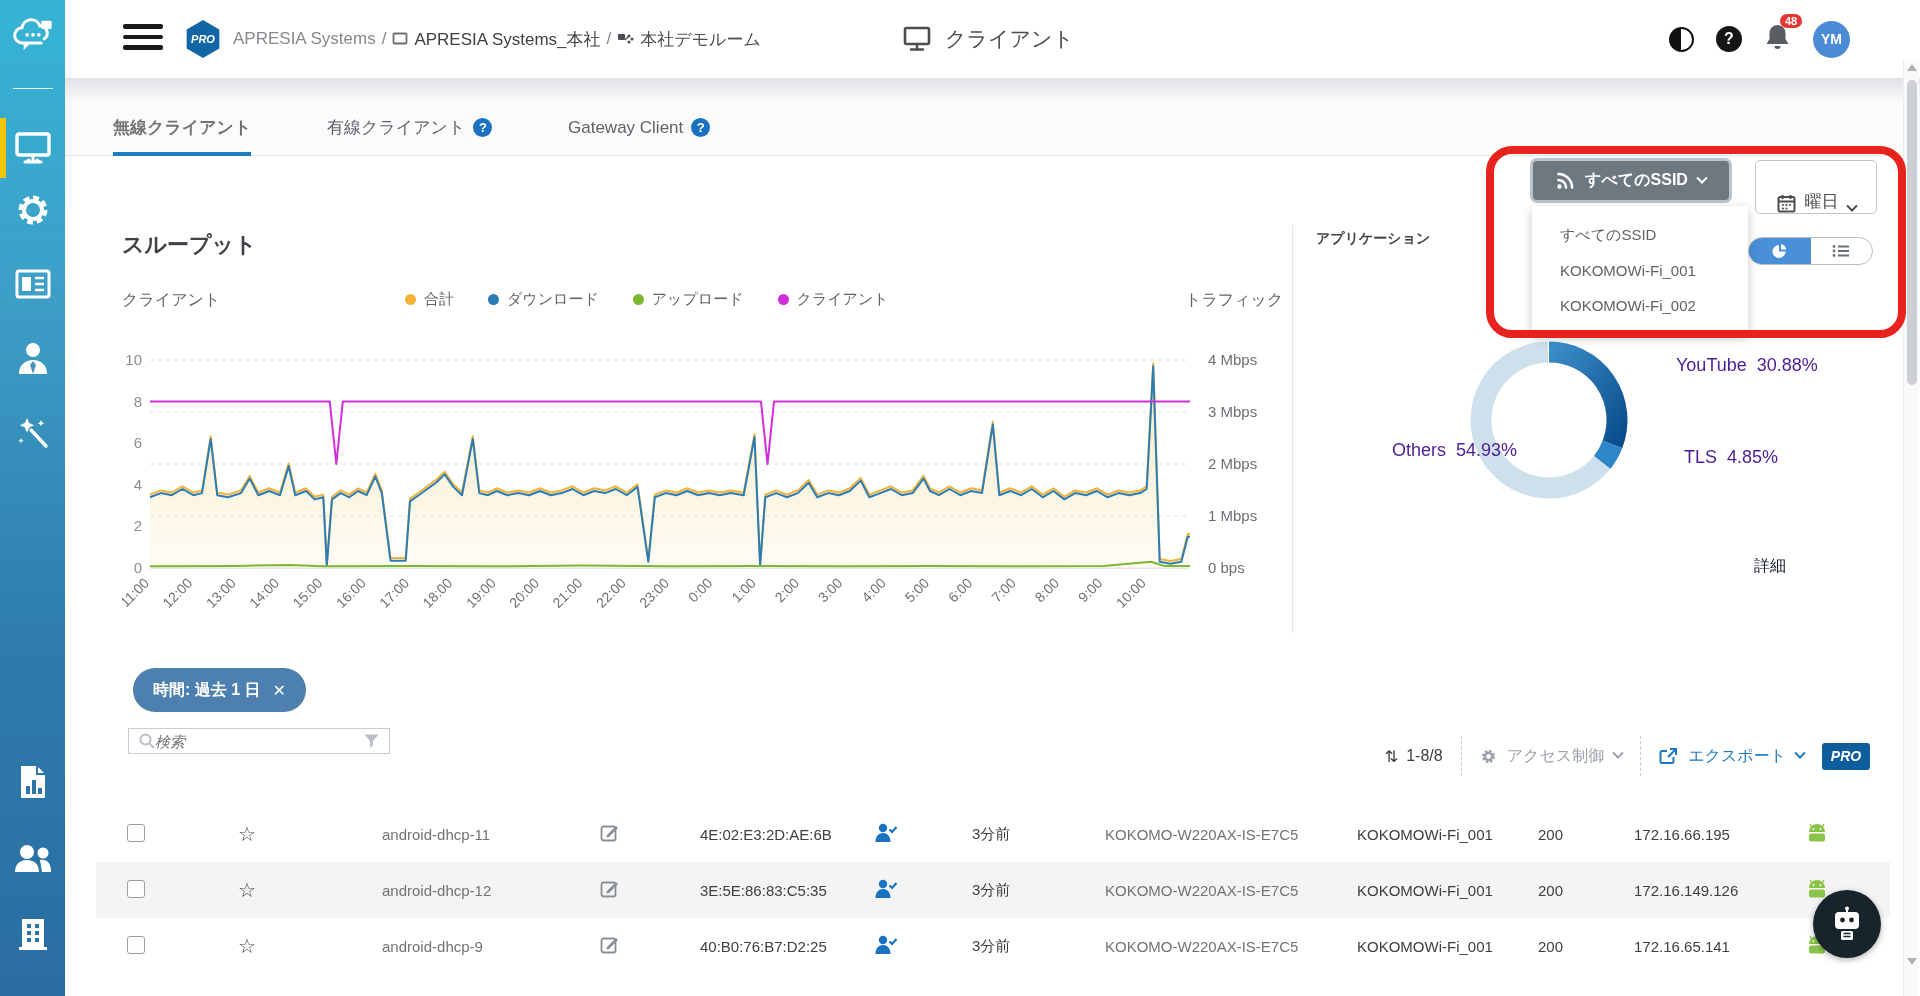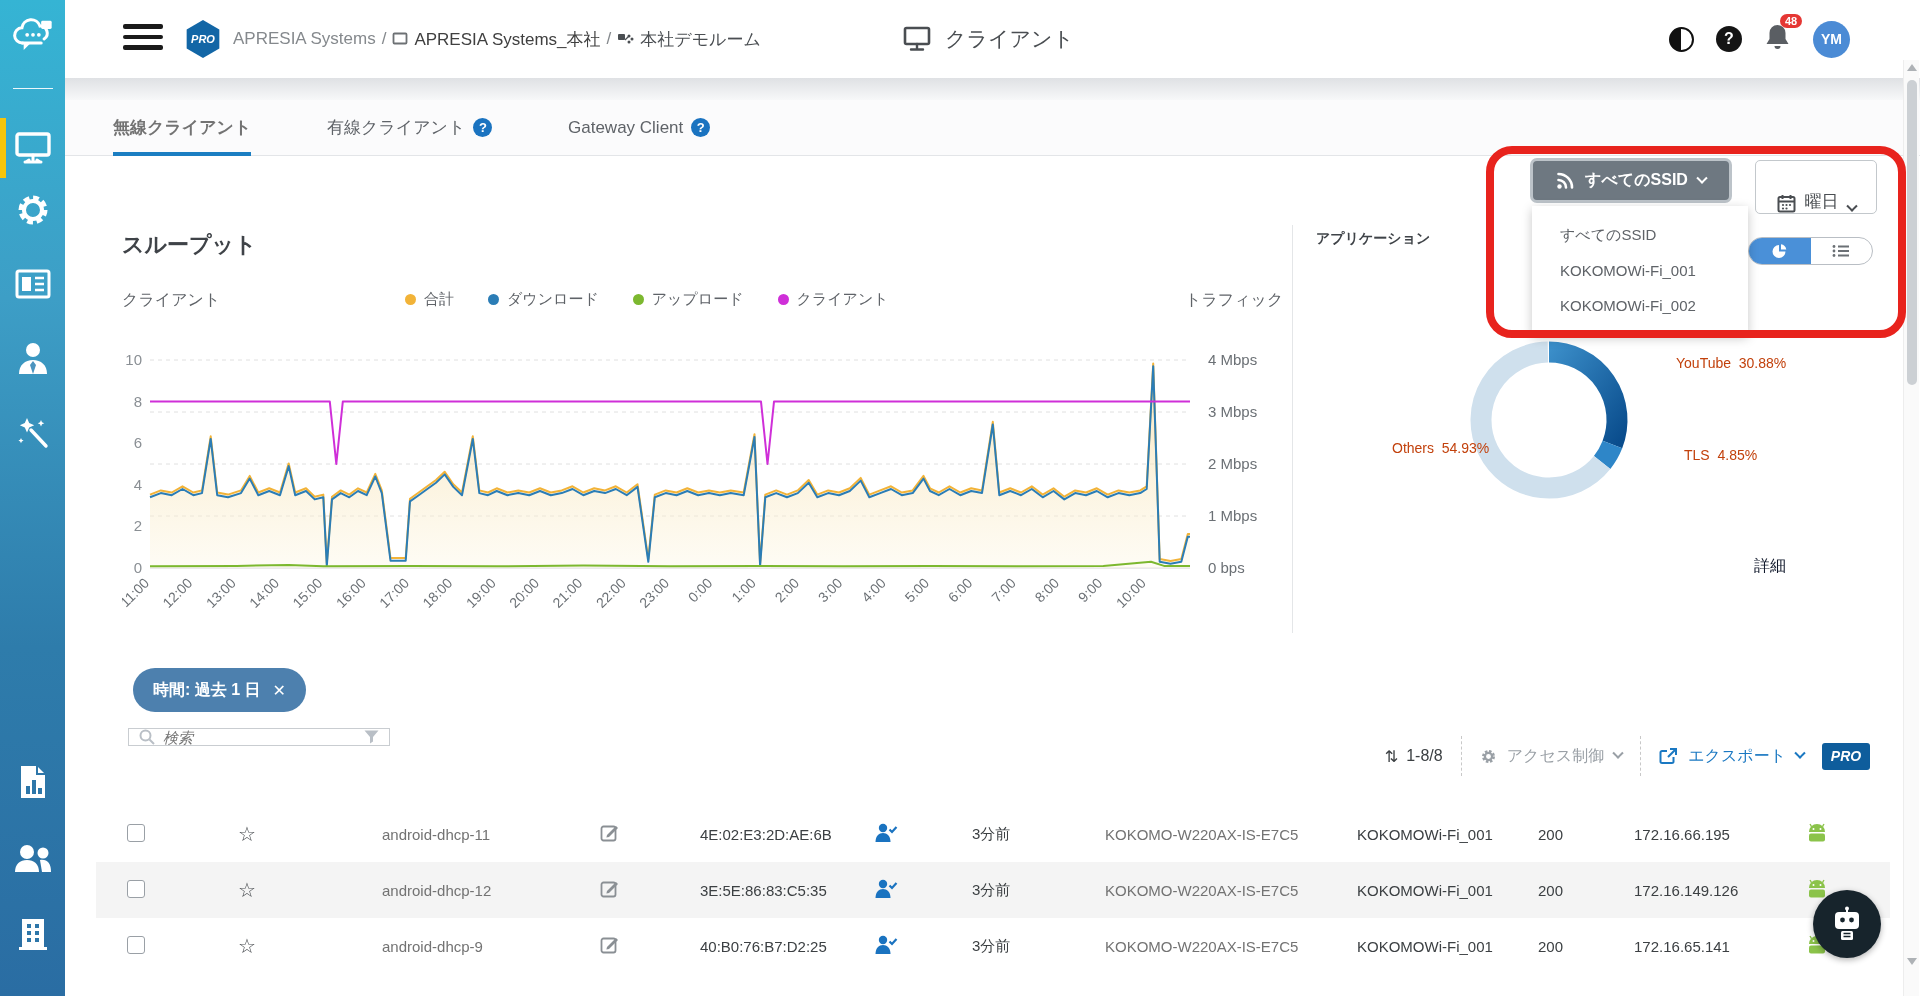--- a/index.html
+++ b/index.html
@@ -51,31 +51,31 @@
   .legend-item { display:flex; align-items:center; gap:8px; font-size:15px; color:#5f6368; cursor:pointer; }
   .dot { width:11px; height:11px; border-radius:50%; }
   .v-divider { position:absolute; left:1292px; top:225px; width:1px; height:408px; background:#e4e6e8; }
 
   
   .app-title { position:absolute; left:1316px; top:230px; font-size:14px; font-weight:600; color:#3f4348; }
   .toggle { position:absolute; left:1748px; top:237px; width:125px; height:28px; border:1px solid #b9bec4; border-radius:14px;
     display:flex; overflow:hidden; background:#fff; }
   .toggle .seg { flex:1; display:flex; align-items:center; justify-content:center; cursor:pointer; }
   .toggle .seg.on { background:#4a90d8; }
-  .donut-labels div { position:absolute; font-size:14px; color:#c2410c; white-space:nowrap; }
+  .donut-labels div { position:absolute; font-size:18px; color:#4c1d95; white-space:nowrap; }
   .donut-center { position:absolute; left:1474px; top:394px; width:150px; text-align:center; font-size:17px; color:#55595e; line-height:26px; }
   .arr-dn { color:#4f9ce0; } .arr-up { color:#67bf3d; }
   .detail-link { position:absolute; left:1754px; top:556px; font-size:16px; color:#0f172a; cursor:pointer; }
 
   
   .chip { position:absolute; left:133px; top:668px; height:44px; border-radius:22px; background:#4d80ae; color:#fff;
     display:flex; align-items:center; padding:0 20px; gap:12px; font-size:16px; font-weight:bold; cursor:default; }
   .chip .x { cursor:pointer; font-weight:bold; }
-  .searchbox { position:absolute; left:128px; top:728px; width:262px; height:18px; border:1px solid #c9cdd1; background:#fff;
-    display:flex; align-items:center; padding:0 10px; gap:8px; }
+  .searchbox { position:absolute; left:128px; top:728px; width:262px; height:26px; border:1px solid #c9cdd1; background:#fff;
+    display:flex; align-items:center; padding:0 10px; gap:0; }
   .searchbox input { flex:1; border:none; outline:none; font-style:italic; font-size:15px; color:#444; background:transparent; min-width:0; }
   .toolbar { position:absolute; right:50px; top:736px; height:40px; display:flex; align-items:center; gap:18px; }
   .tb-sep { width:0; height:40px; border-left:1px dashed #c8c8c8; }
   .tb-range { font-size:16px; color:#3c4043; display:flex; gap:8px; align-items:center; }
   .tb-gray { font-size:16px; color:#9aa0a6; display:flex; gap:10px; align-items:center; cursor:pointer; }
   .tb-blue { font-size:16px; color:#1a78c2; display:flex; gap:10px; align-items:center; cursor:pointer; }
   .pro-badge { width:48px; height:27px; background:#0e5d9c; border-radius:3px; color:#fff; font-style:italic; font-weight:bold;
     font-size:14px; display:flex; align-items:center; justify-content:center; }
   .chv { display:inline-block; width:8px; height:8px; border-right:2px solid currentColor; border-bottom:2px solid currentColor;
     transform:rotate(45deg) translate(-2px,-2px); }

